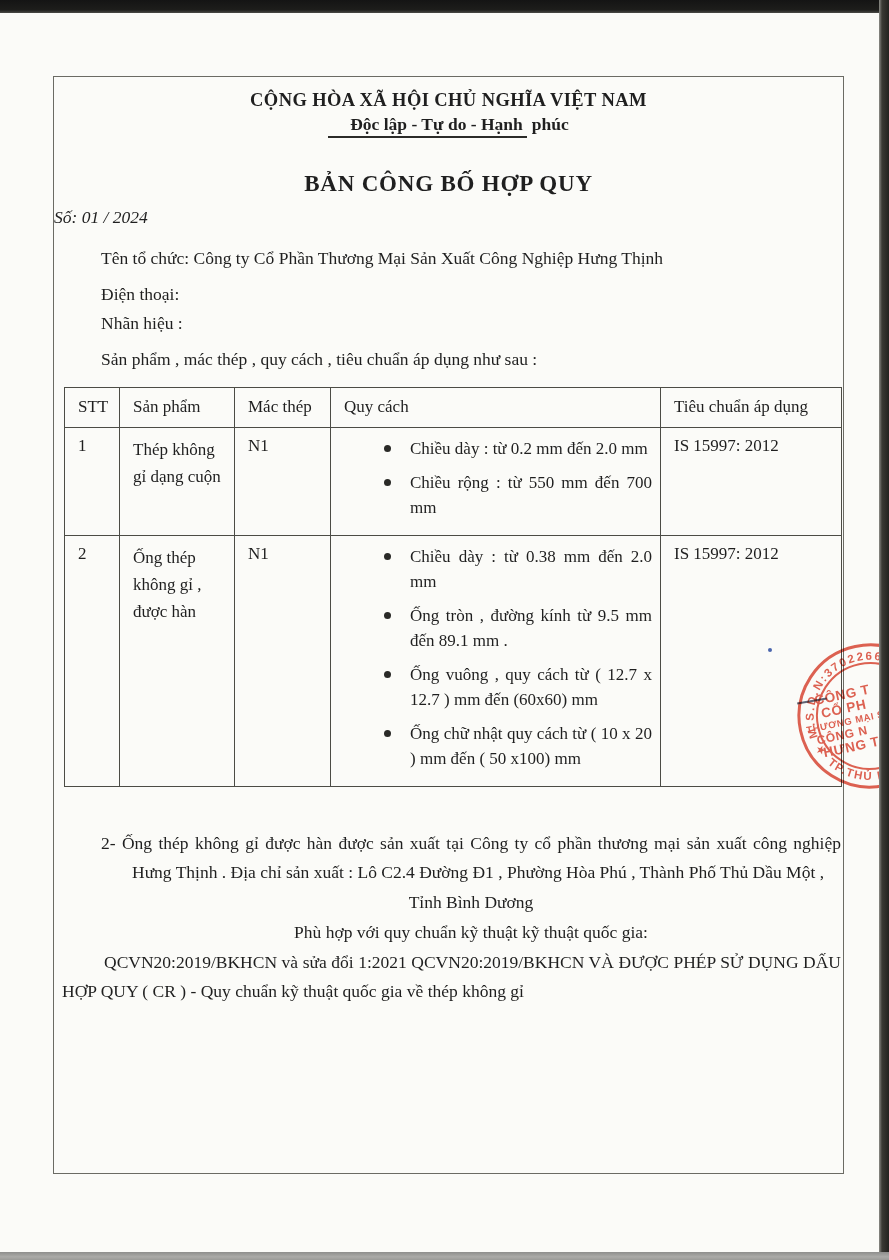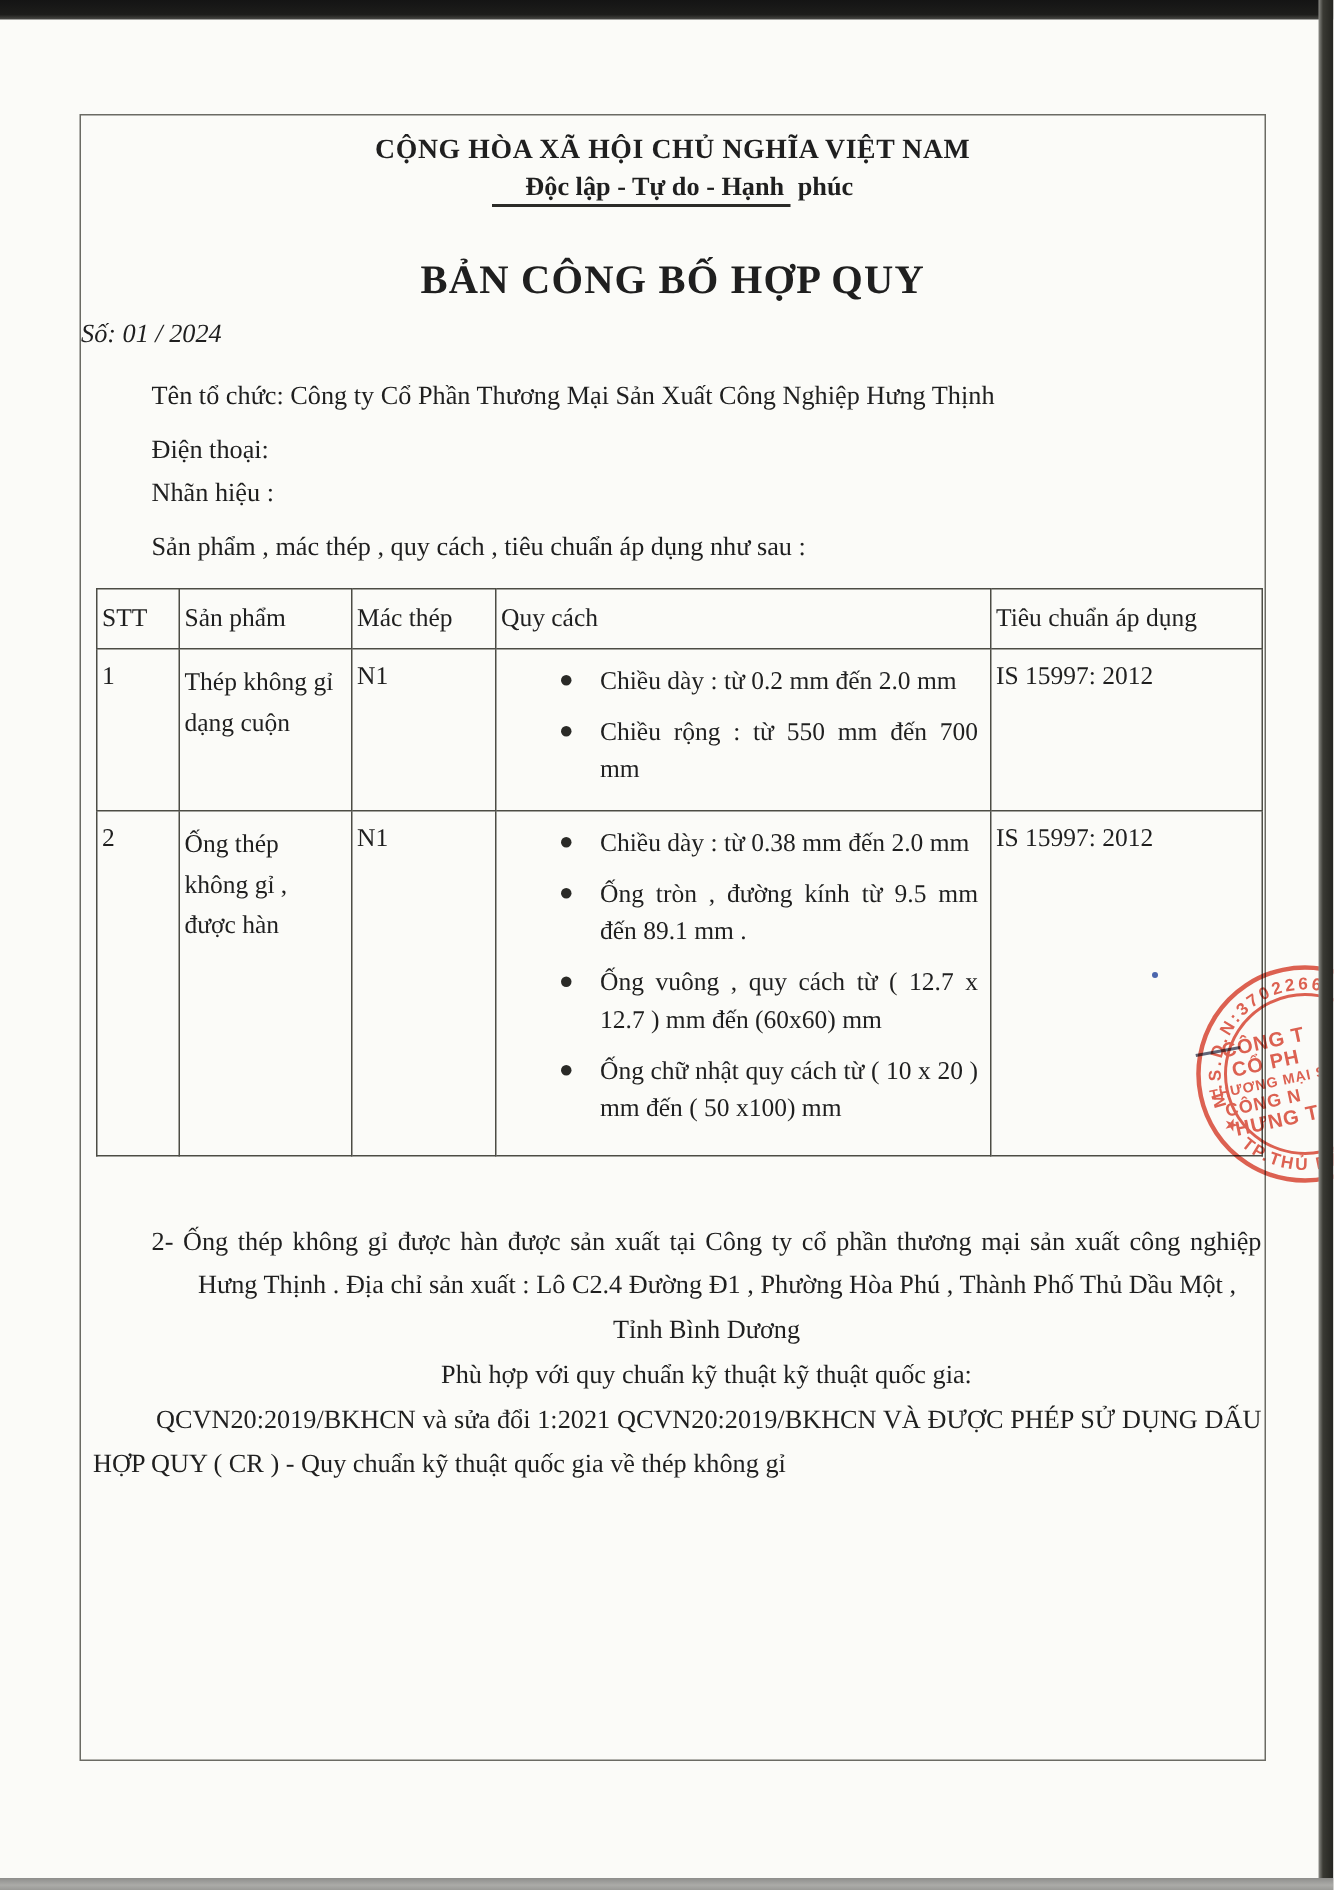--- a/index.html
+++ b/index.html
@@ -19,38 +19,38 @@
     position:absolute; left:53px; top:60px; width:791px; height:1098px;
     border:1.6px solid #6b6b64; box-sizing:border-box;margin-top:16px;
   }
 
   
   .nat-header { text-align:center; margin-top:13px; }
   .nat-title  { font-size:18.5px; font-weight:bold; letter-spacing:0.4px; }
   .motto      { margin-top:3px; font-size:17.5px; font-weight:bold; }
   .motto-main { border-bottom:2px solid #2b2b28; padding:0 4px 2px 22px; }
   .motto-tail { padding-left:5px; }
-  .doc-title  { text-align:center; font-size:27px; font-weight:bold; letter-spacing:0.8px; margin-top:36px; }
+  .doc-title  { text-align:center; font-size:23px; font-weight:bold; letter-spacing:0.8px; margin-top:36px; }
   .doc-number { text-align:left; font-size:17.5px; margin-top:10px;font-style:italic; }
 
   
   .info { margin:16px 6px 0 47px; width:740px; font-size:17.5px; line-height:29px; }
   .info p { margin:0; }
   .info .gap-top { margin-top:7px; }
   .bold { font-weight:bold; }
 
   
   table.spec {
     border-collapse:collapse; table-layout:fixed;
     margin:13px 0 0 10px; width:777px;
     font-size:17px;
   }
   table.spec th, table.spec td {
     border:1.6px solid #4c4c45; vertical-align:top; box-sizing:border-box;
-    font-weight:normal; text-align:left; padding:8px 8px 6px 3px;
+    font-weight:normal; text-align:left; padding:8px 8px 6px 13px;
   }
   col.c-stt{width:55px} col.c-prod{width:115px} col.c-grade{width:96px} col.c-spec{width:330px} col.c-std{width:181px}
   tr.hdr th { height:40px; padding-top:9px; }
   th.center, td.center { text-align:center; padding-left:4px; padding-right:4px; }
   td.prod { text-align:justify; line-height:27px; padding-top:11px; }
   td.stt, td.grade { padding-top:11px; }
   td.specs { padding:10px 8px 6px 0; }
   td.specs ul { margin:0; padding:0 0 0 66px; list-style:none; }
   td.specs li { position:relative; margin:0 0 9px 0; line-height:25px; text-align:justify; }
   td.specs li::before { content:""; position:absolute; left:-26px; top:9px; width:7px; height:7px; border-radius:50%; background:#2a2a27; }

